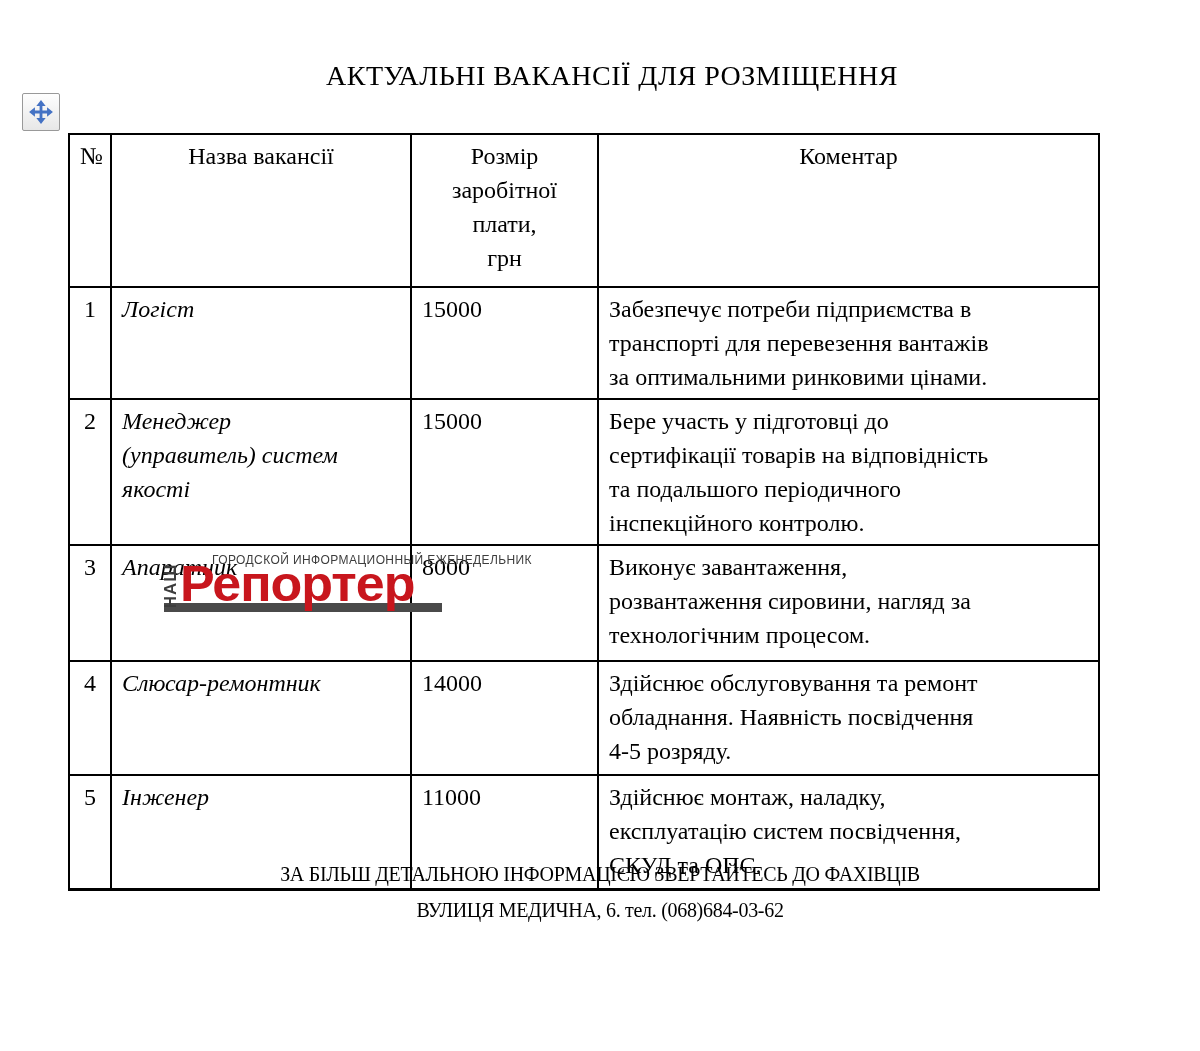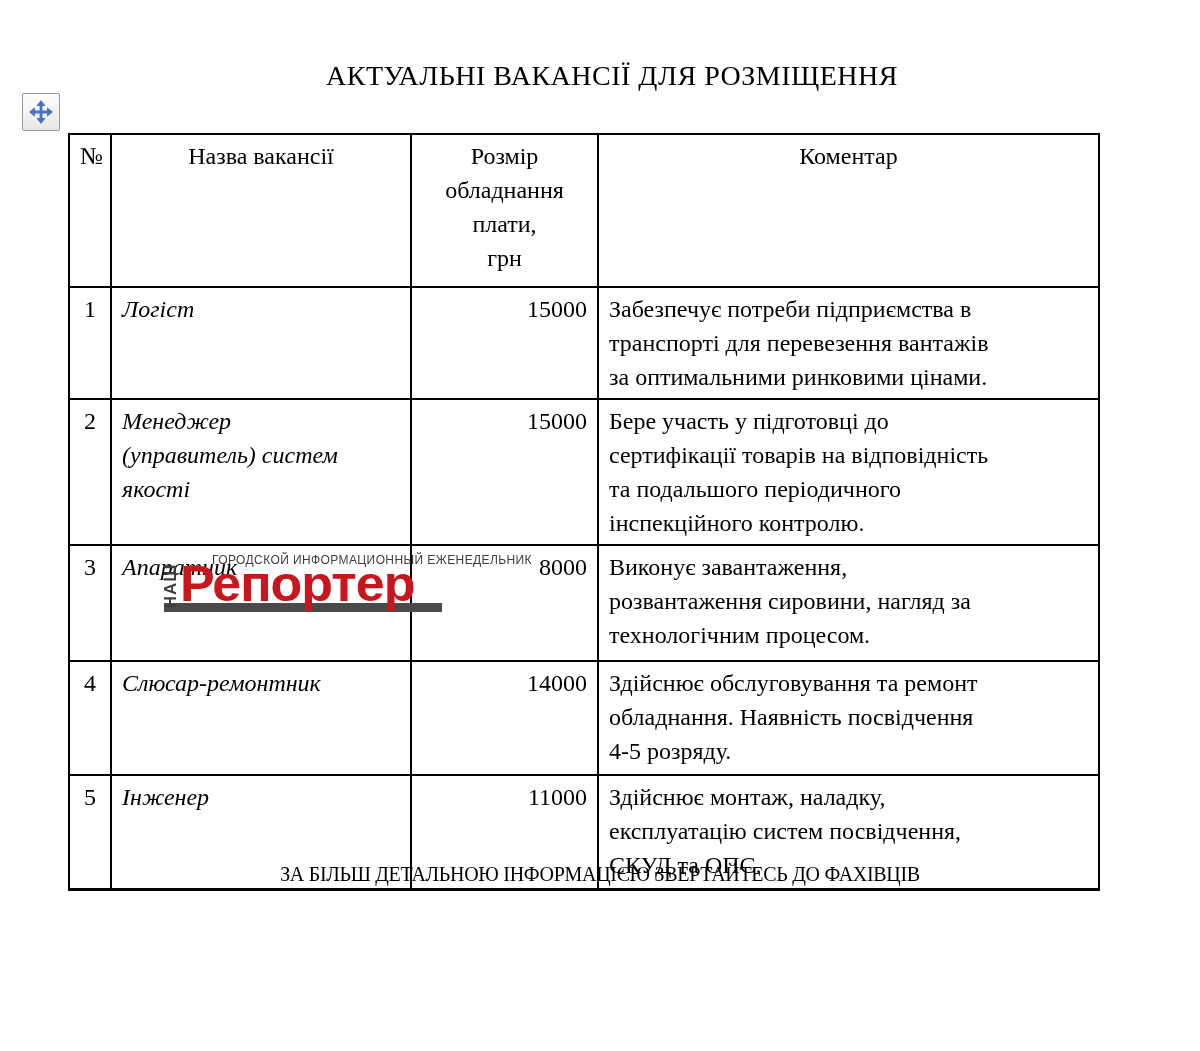--- a/index.html
+++ b/index.html
@@ -66,21 +66,21 @@
     overflow: hidden;
   }
   table.vacancies tr:last-child td { border-bottom-width: 3px; }
   col.c-num    { width: 42px;  }
   col.c-name   { width: 300px; }
   col.c-salary { width: 187px; }
   col.c-comment{ width: 501px; }
   thead th { text-align: center; height: 143px; }
   td.cell-num    { text-align: center; }
   td.cell-name   { text-align: left; font-style: italic;  }
-  td.cell-salary { text-align: right; margin-left: 39px; }
+  td.cell-salary { text-align: left; margin-left: 39px; }
   td.cell-comment{ text-align: left; }
   tr.row-1 td { height: 102px; }
   tr.row-2 td { height: 136px; }
   tr.row-3 td { height: 106px; }
   tr.row-4 td { height: 104px; }
   tr.row-5 td { height: 104px; }
   
   .logo {
     position: absolute;
     left: 158px;
@@ -169,21 +169,21 @@
       <col class="c-num">
         <col class="c-name">
         <col class="c-salary">
         <col class="c-comment">
     </colgroup>
     <thead>
       <tr>
         <th>№</th>
         <th>Назва вакансії</th>
         <th>Розмір
-обладнання
+заробітної
 плати,
 грн</th>
         <th>Коментар</th>
       </tr>
     </thead>
     <tbody>
       <tr class="row-1">
         <td class="cell-num">1</td>
         <td class="cell-name">Логіст</td>
         <td class="cell-salary">15000</td>
@@ -231,15 +231,16 @@
 
   <div class="logo">
     <div class="logo-bar"></div>
     <div class="logo-nash">НАШ</div>
     <div class="logo-tagline">ГОРОДСКОЙ ИНФОРМАЦИОННЫЙ ЕЖЕНЕДЕЛЬНИК</div>
     <div class="logo-word">Репортер</div>
   </div>
 
   <div class="footer">
     <div class="footer-line">ЗА БІЛЬШ ДЕТАЛЬНОЮ ІНФОРМАЦІЄЮ ЗВЕРТАЙТЕСЬ ДО ФАХІВЦІВ</div>
+    <div class="footer-line">ВУЛИЦЯ МЕДИЧНА, 6. тел.  (068)684-03-62</div>
   </div>
 
 </div>
 
 </body></html>

